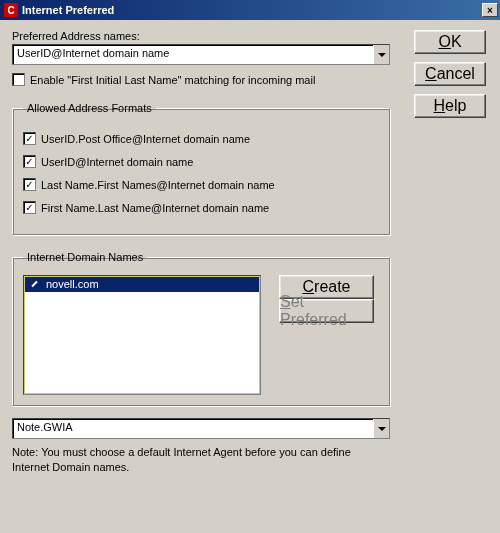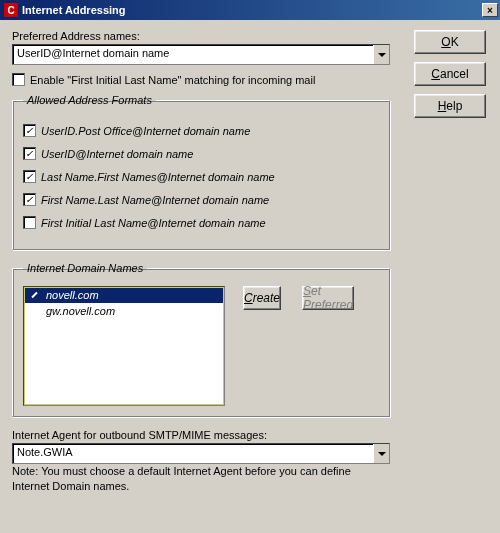--- a/index.html
+++ b/index.html
@@ -48,21 +48,21 @@
     top: 10px; right: 14px;
     width: 72px;
     display:flex; flex-direction:column; gap:8px;
   }
   .btn {
     height: 24px;
     background: #d4d0c8;
     border: 1px solid #404040;
     border-top-color:#fff; border-left-color:#fff;
     box-shadow: inset -1px -1px 0 #808080, inset 1px 1px 0 #e8e8e8;
-    font-size:12px;
+    font-size:16px;
     display:flex; align-items:center; justify-content:center;
     cursor: default;
   }
   .btn .ul { text-decoration: underline; }
   .btn.disabled { color:#808080; }
   .label { margin-bottom: 2px; display:block; }
   .left-col { width: 378px; }
   .dropdown {
     display:flex;
     height: 21px;
@@ -85,49 +85,48 @@
     border-top-color:#404040; border-left-color:#404040;
     box-shadow: inset 1px 1px 0 #000;
     display:flex; align-items:center; justify-content:center;
     font-size:10px; line-height:1;
   }
   fieldset.group {
     border: 1px solid #808080;
     border-top-color:#fff; border-left-color:#fff;
     box-shadow: inset 1px 1px 0 #808080, 1px 1px 0 #fff;
     padding: 8px 10px 10px 10px;
-    margin: 4px 0 12px 0;
-    font-style: italic;
+    margin: 16px 0 12px 0;
   }
   fieldset.group > legend { padding: 0 4px; }
   .fmt-list .checkbox-row { margin: 10px 0; }
   .domain-body { display:flex; gap:18px; align-items:flex-start; padding-top:4px; }
   .listbox {
-    width: 202px; height: 120px;
+    width: 238px; height: 120px;
     background:#fff;
     border:1px solid #808080;
     border-top-color:#404040; border-left-color:#404040;
     box-shadow: inset 1px 1px 0 #000;
     overflow:hidden;
     outline: 1px solid #cccc66;
     outline-offset: -2px;
   }
   .list-item { padding: 2px 6px; display:flex; align-items:center; gap:6px; height:16px;}
   .list-item.selected { background:#0a246a; color:#fff; }
   .pencil { width:10px;height:10px; display:inline-block; position:relative; }
   .pencil::before { content:''; position:absolute; width:7px;height:2px; background:#fff; transform:rotate(-45deg); top:4px; left:1px; }
-  .domain-btns { display:flex; gap:21px; width:95px; }
-  .note { line-height: 1.35; }
+  .domain-btns { display:flex; flex-direction:column; gap:0; width:95px; }
+  .note { margin-top: 6px; line-height: 1.35; }
 </style>
 </head>
 <body>
 
 <div class="titlebar">
   <span class="icon">C</span>
-  <span>Internet Addressing</span>
+  <span>Internet Preferred</span>
   <span class="spacer"></span>
   <div class="title-btn">
       <span>×</span>
     </div>
 </div>
 
 <div class="content">
   <div class="right-buttons">
     <div class="btn">
         <span><span class="ul">O</span>K</span>
@@ -164,52 +163,43 @@
           <div class="cb">✓</div>
           <span>UserID@Internet domain name</span>
         </div>
       <div class="checkbox-row">
           <div class="cb">✓</div>
           <span>Last Name.First Names@Internet domain name</span>
         </div>
       <div class="checkbox-row">
           <div class="cb">✓</div>
           <span>First Name.Last Name@Internet domain name</span>
-        </div>
-      <div class="checkbox-row">
-          <div class="cb"></div>
-          <span>First Initial Last Name@Internet domain name</span>
         </div>
     </fieldset>
 
     <fieldset class="group">
       <legend>Internet Domain Names</legend>
       <div class="domain-body">
         <div class="listbox">
           <div class="list-item selected">
             <span class="pencil"></span>
             <span>novell.com</span>
           </div>
-          <div class="list-item">
-            <span style="width:10px"></span>
-            <span>gw.novell.com</span>
-          </div>
         </div>
         <div class="domain-btns">
           <div class="btn">
               <span><span class="ul">C</span>reate</span>
             </div>
           <div class="btn disabled">
               <span><span class="ul">S</span>et Preferred</span>
             </div>
         </div>
       </div>
     </fieldset>
 
-    <span class="label">Internet Agent for outbound SMTP/MIME messages:</span>
     <div class="dropdown">
       <div class="val">Note.GWIA</div>
       <div class="arrow">
           <div class="chev"></div>
         </div>
     </div>
 
     <div class="note">Note:  You must choose a default Internet Agent before you can define Internet Domain names.</div>
   </div>
 </div>

